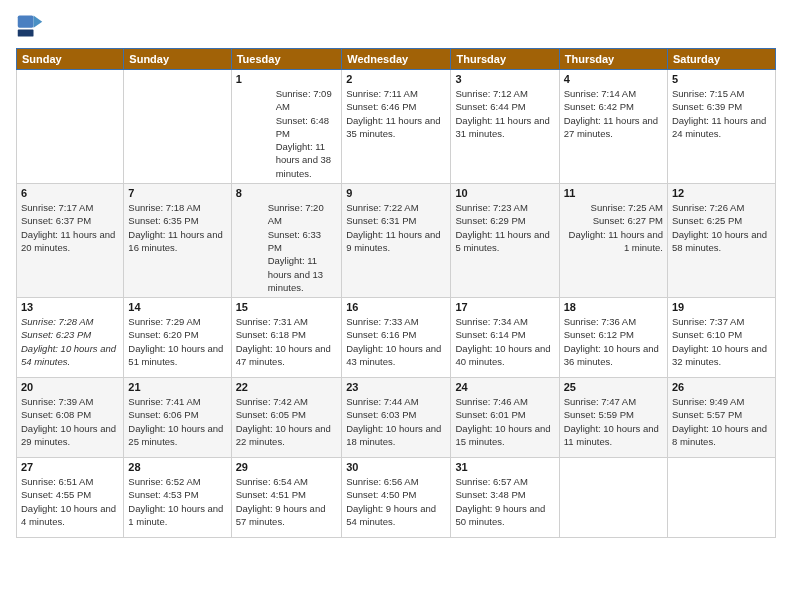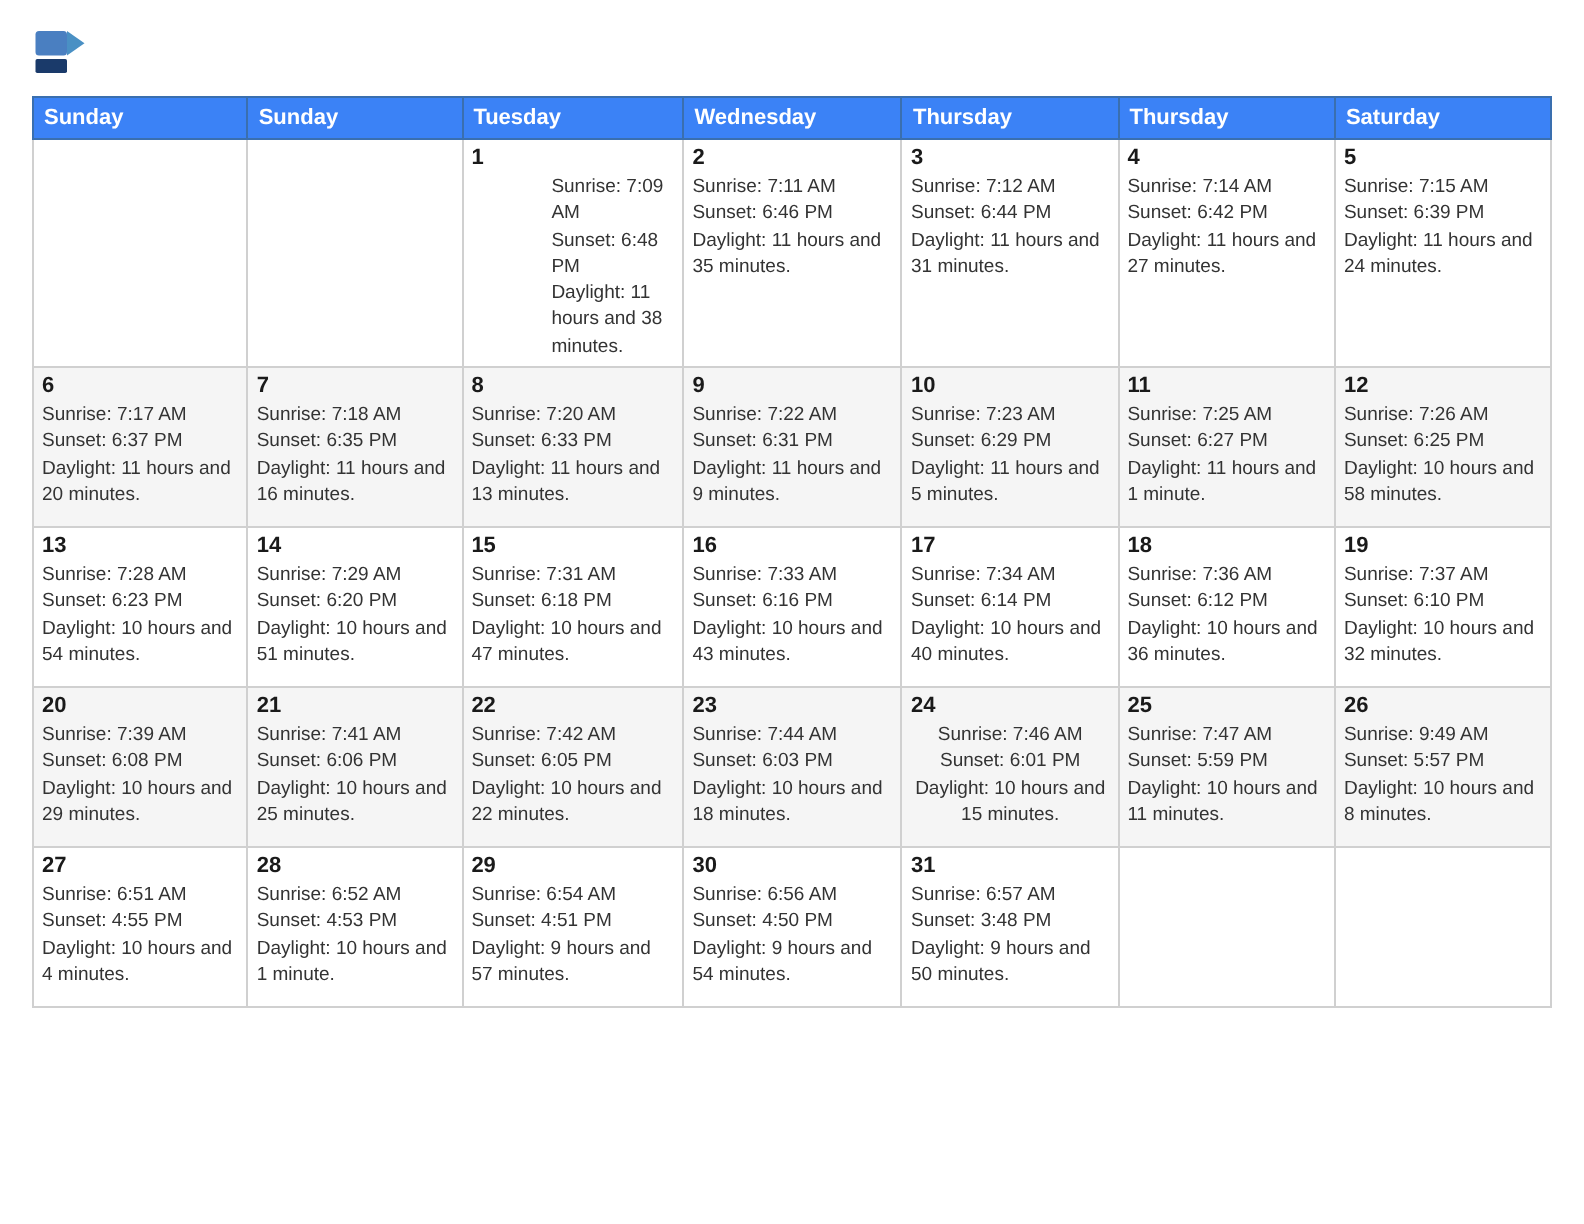--- a/index.html
+++ b/index.html
@@ -49,21 +49,21 @@
     .subtitle {
       font-size: 13px;
       color: #333;
     }
     .calendar {
       width: 100%;
       border-collapse: collapse;
       font-size: 10px;
     }
     .calendar th {
-      background: #3b82f6;
+      background: #a16207;
       color: #fff;
       text-align: left;
       padding: 4px 5px;
       font-size: 11px;
       font-weight: 600;
       border: 1px solid #3a6faf;
     }
     .calendar td {
       border: 1px solid #d0d0d0;
       vertical-align: top;
@@ -167,53 +167,53 @@
 Daylight: 11 hours and 20 minutes.</div>
           </td>
           <td>
             <div class="day-num">7</div>
             <div class="day-info" style="white-space: pre-line;">Sunrise: 7:18 AM
 Sunset: 6:35 PM
 Daylight: 11 hours and 16 minutes.</div>
           </td>
           <td>
             <div class="day-num">8</div>
-            <div class="day-info" style="white-space: pre-line;">Sunrise: 7:20 AM
+            <div class="day-info" style="white-space: pre-line; margin-left: 32px;">Sunrise: 7:20 AM
 Sunset: 6:33 PM
 Daylight: 11 hours and 13 minutes.</div>
           </td>
           <td>
             <div class="day-num">9</div>
             <div class="day-info" style="white-space: pre-line;">Sunrise: 7:22 AM
 Sunset: 6:31 PM
 Daylight: 11 hours and 9 minutes.</div>
           </td>
           <td>
             <div class="day-num">10</div>
             <div class="day-info" style="white-space: pre-line;">Sunrise: 7:23 AM
 Sunset: 6:29 PM
 Daylight: 11 hours and 5 minutes.</div>
           </td>
           <td>
             <div class="day-num">11</div>
-            <div class="day-info" style="white-space: pre-line;">Sunrise: 7:25 AM
+            <div class="day-info" style="white-space: pre-line; text-align: right;">Sunrise: 7:25 AM
 Sunset: 6:27 PM
 Daylight: 11 hours and 1 minute.</div>
           </td>
           <td>
             <div class="day-num">12</div>
             <div class="day-info" style="white-space: pre-line;">Sunrise: 7:26 AM
 Sunset: 6:25 PM
 Daylight: 10 hours and 58 minutes.</div>
           </td>
         </tr>
         <tr>
           <td>
             <div class="day-num">13</div>
-            <div class="day-info" style="white-space: pre-line;">Sunrise: 7:28 AM
+            <div class="day-info" style="white-space: pre-line; font-style: italic;">Sunrise: 7:28 AM
 Sunset: 6:23 PM
 Daylight: 10 hours and 54 minutes.</div>
           </td>
           <td>
             <div class="day-num">14</div>
             <div class="day-info" style="white-space: pre-line;">Sunrise: 7:29 AM
 Sunset: 6:20 PM
 Daylight: 10 hours and 51 minutes.</div>
           </td>
           <td>
@@ -267,21 +267,21 @@
 Daylight: 10 hours and 22 minutes.</div>
           </td>
           <td>
             <div class="day-num">23</div>
             <div class="day-info" style="white-space: pre-line;">Sunrise: 7:44 AM
 Sunset: 6:03 PM
 Daylight: 10 hours and 18 minutes.</div>
           </td>
           <td>
             <div class="day-num">24</div>
-            <div class="day-info" style="white-space: pre-line; text-align: center;">Sunrise: 7:46 AM
+            <div class="day-info" style="white-space: pre-line;">Sunrise: 7:46 AM
 Sunset: 6:01 PM
 Daylight: 10 hours and 15 minutes.</div>
           </td>
           <td>
             <div class="day-num">25</div>
             <div class="day-info" style="white-space: pre-line;">Sunrise: 7:47 AM
 Sunset: 5:59 PM
 Daylight: 10 hours and 11 minutes.</div>
           </td>
           <td>

